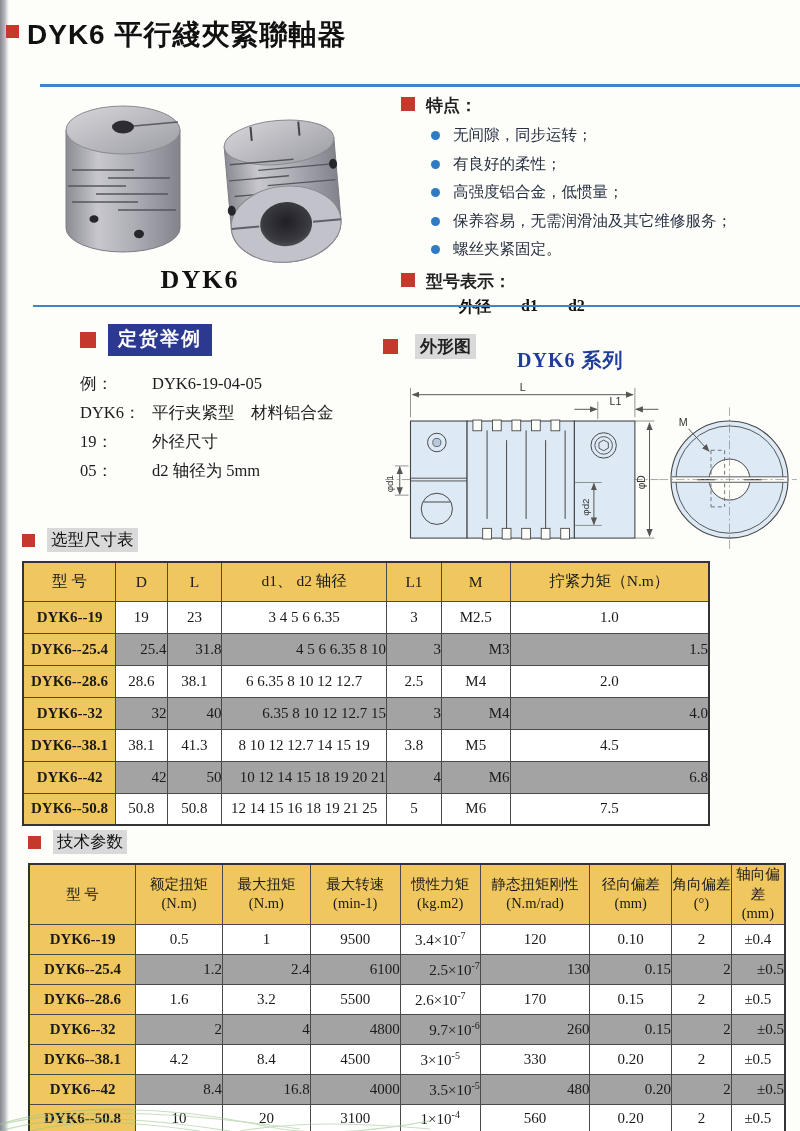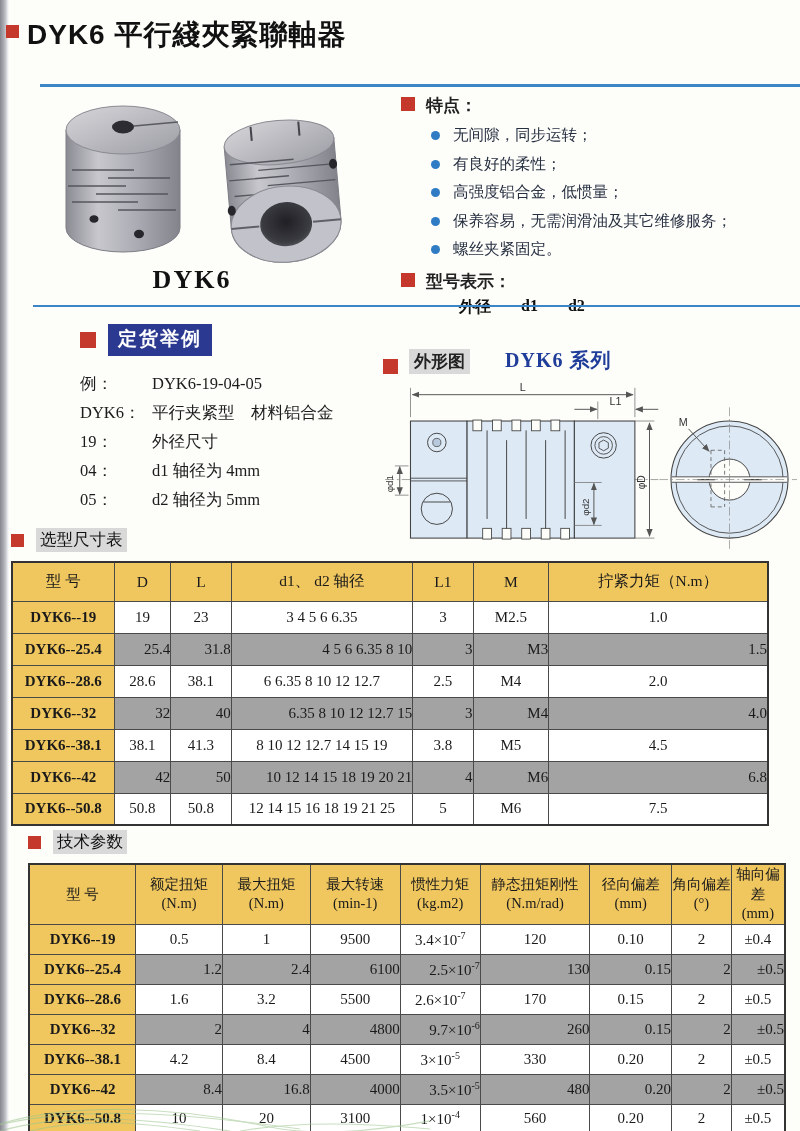--- a/index.html
+++ b/index.html
@@ -13,21 +13,21 @@
   
   .title-row { position:absolute; left:6px; top:16px; display:flex; align-items:flex-start; gap:8px; }
   .title-row .red-sq { margin-top:9px; width:13px; height:13px; }
   .page-title { font-family:"Liberation Sans", sans-serif; font-weight:bold; font-size:28px; color:#111; letter-spacing:1px; }
 
   .blue-line-1 { position:absolute; left:40px; right:0; top:84px; height:3px; background:#3c85c6; }
   .blue-line-2 { position:absolute; left:33px; right:0; top:305px; height:2px; background:#3c85c6; }
 
   
   .photo-area { position:absolute; left:38px; top:92px; width:340px; height:205px; }
-  .photo-label { position:absolute; left:4px; width:300px; bottom:2px; text-align:center;
+  .photo-label { position:absolute; left:12px; width:300px; bottom:2px; text-align:center;
                  font-weight:bold; font-size:26px; color:#111; letter-spacing:2px; }
 
   
   .right-col { position:absolute; left:401px; top:94px; width:412px; }
   .sec-head { display:flex; align-items:flex-start; gap:11px; margin-bottom:4px; }
   .sec-head .red-sq { margin-top:3px; }
   .sec-head-label { font-weight:bold; font-size:17px; color:#222; font-family:"Liberation Serif", serif; }
   ul.features { list-style:none; margin:2px 0 6px 30px; }
   ul.features li { position:relative; padding-left:22px; font-size:15.5px; color:#273041; line-height:28.5px; }
   ul.features li::before { content:""; position:absolute; left:0; top:10px; width:9px; height:9px; border-radius:50%; background:#2f7bc4; }
@@ -39,31 +39,31 @@
   .ordering { position:absolute; left:80px; top:324px; width:300px; }
   .order-head { display:flex; align-items:center; gap:12px; }
   .order-head .red-sq { width:16px; height:16px; }
   .order-badge { background:#2b3990; color:#fff; font-weight:bold; font-size:19px; padding:2px 10px 4px; letter-spacing:2px; }
   .order-lines { margin-top:13px; }
   .order-line { display:flex; font-size:16.5px; color:#1c1c1c; line-height:29px; }
   .order-line .k { min-width:72px; }
 
   
   .outline-col { position:absolute; left:383px; top:319px; width:415px; }
-  .outline-head { display:flex; align-items:flex-end; gap:11px; }
+  .outline-head { display:flex; align-items:center; gap:17px; }
   .outline-head .red-sq { width:15px; height:15px; }
   .outline-title { background:#d9d9d9; font-weight:bold; font-size:17px; padding:1px 5px; color:#222; }
   .series-title { color:#1f3d99; font-weight:bold; font-size:20px; margin-left:24px; letter-spacing:1px;margin-top:28px; }
   .outline-svg { margin-top:8px; }
 
   
   .tbl-section-head { display:flex; align-items:center; gap:12px; }
   .tbl-section-head .red-sq { width:13px; height:13px; }
   .tbl-section-label { background:#d9d9d9; font-size:16.5px; padding:1px 4px; color:#111; font-family:"Liberation Serif", serif; }
-  .dim-section { position:absolute; left:11px; top:528px; width:758px; }
+  .dim-section { position:absolute; left:22px; top:528px; width:688px; }
   .tech-section { position:absolute; left:28px; top:830px; width:758px; }
   table { border-collapse:collapse; width:100%; table-layout:fixed; margin-top:9px;
           border:2px solid #333; background:#fff; }
   th, td { border:1px solid #4a4a4a; text-align:center; vertical-align:middle; color:#1a1a1a; }
   th { background:#f0c75e; font-weight:normal; font-size:15.5px; height:39px; }
   #tech-table th { height:49px; font-size:14.5px; line-height:1.35; }
   td { font-size:15px; height:32px; }
   #tech-table td { height:30px; }
   td.model-col { background:#f0c75e; font-weight:bold; font-size:15px; }
   tr.alt td:not(.model-col) { background:#a3a3a3;text-align:right; }
@@ -168,24 +168,20 @@
           <span class="k">例：</span>
           <span>DYK6-19-04-05</span>
         </div>
       <div class="order-line">
           <span class="k">DYK6：</span>
           <span>平行夹紧型　材料铝合金</span>
         </div>
       <div class="order-line">
           <span class="k">19：</span>
           <span>外径尺寸</span>
-        </div>
-      <div class="order-line">
-          <span class="k">04：</span>
-          <span>d1 轴径为 4mm</span>
         </div>
       <div class="order-line">
           <span class="k">05：</span>
           <span>d2 轴径为 5mm</span>
         </div>
     </div>
   </div>
 
   <div class="outline-col">
     <div class="outline-head">

